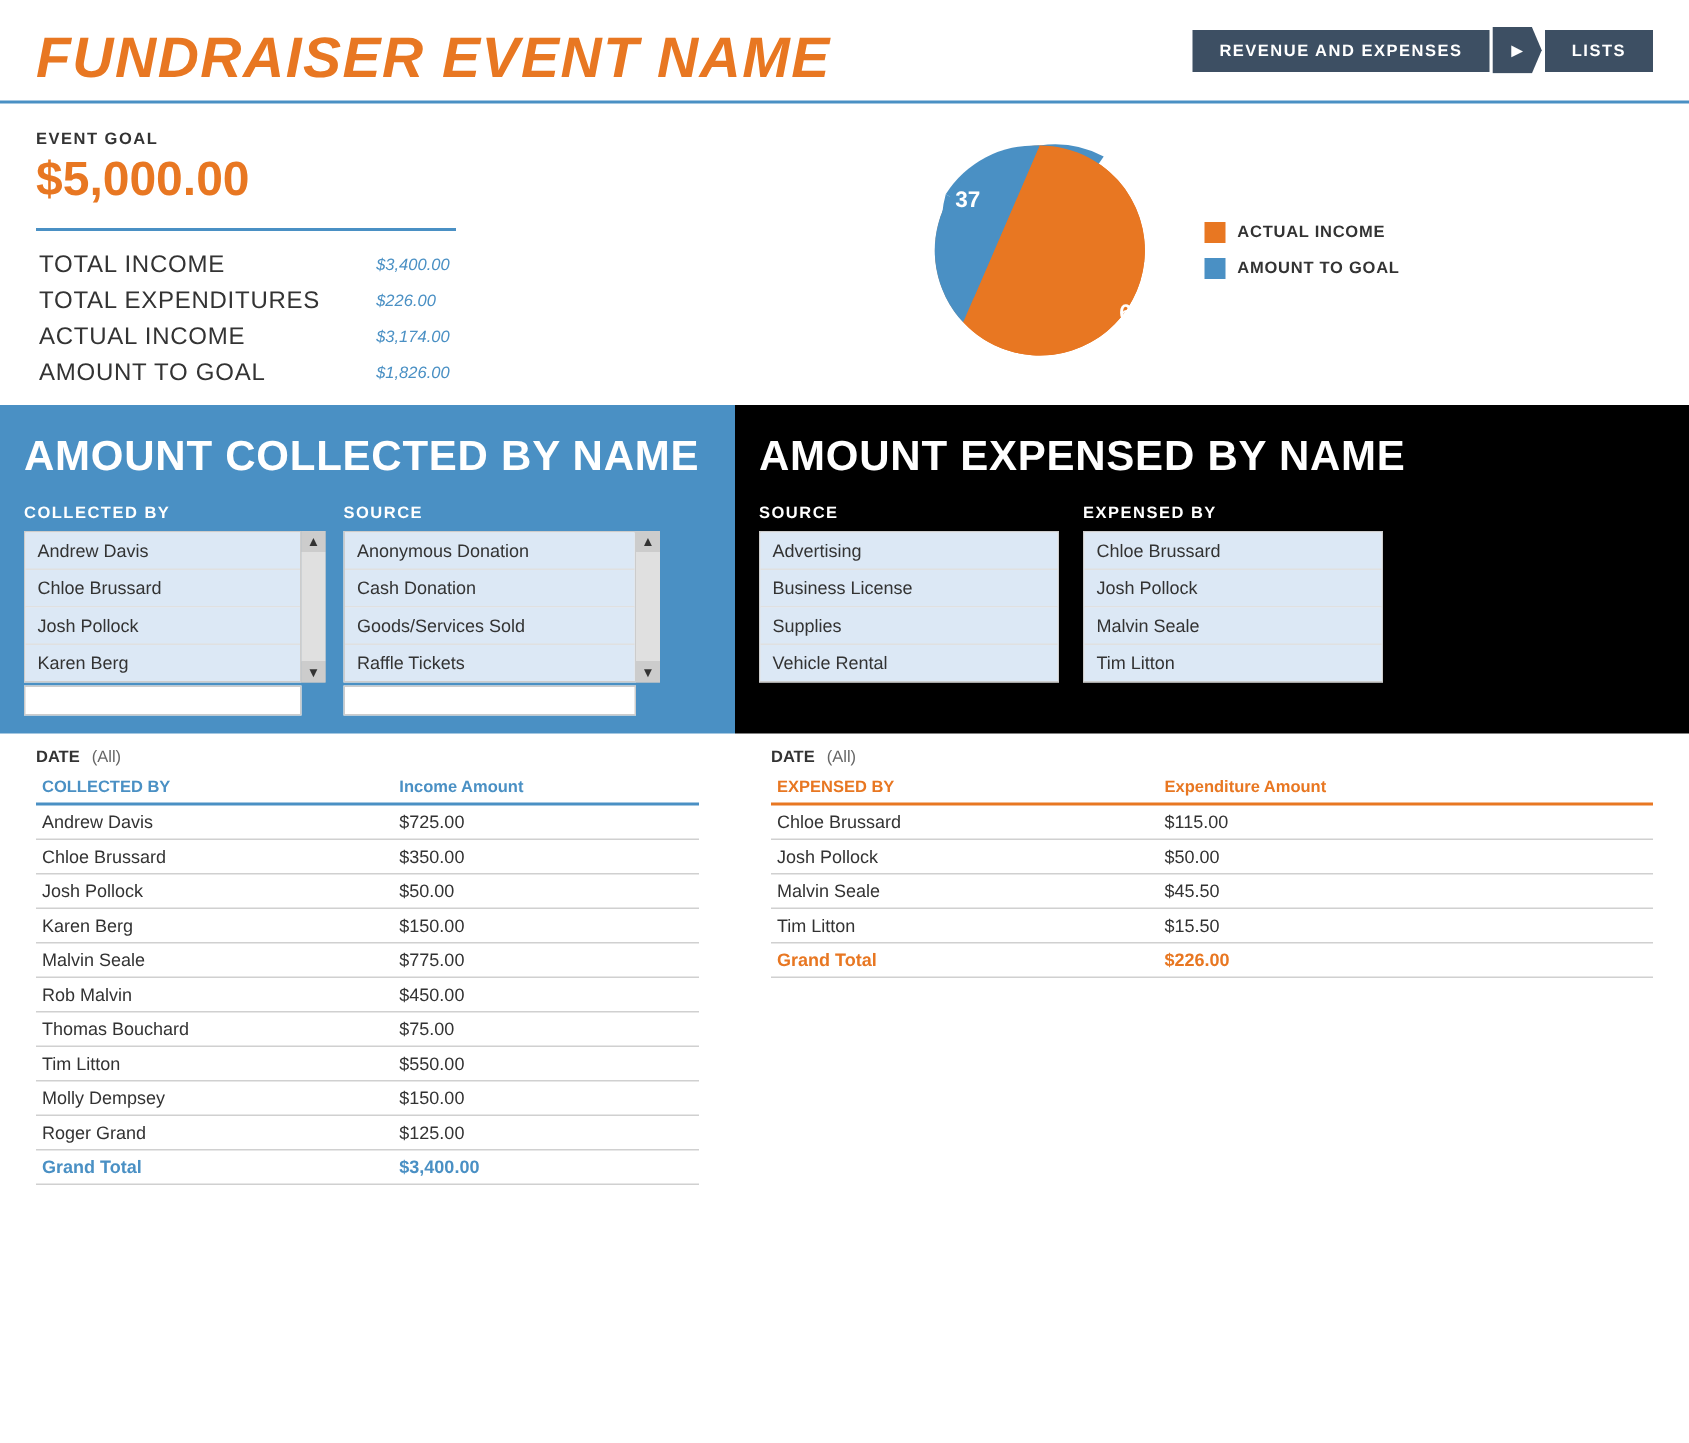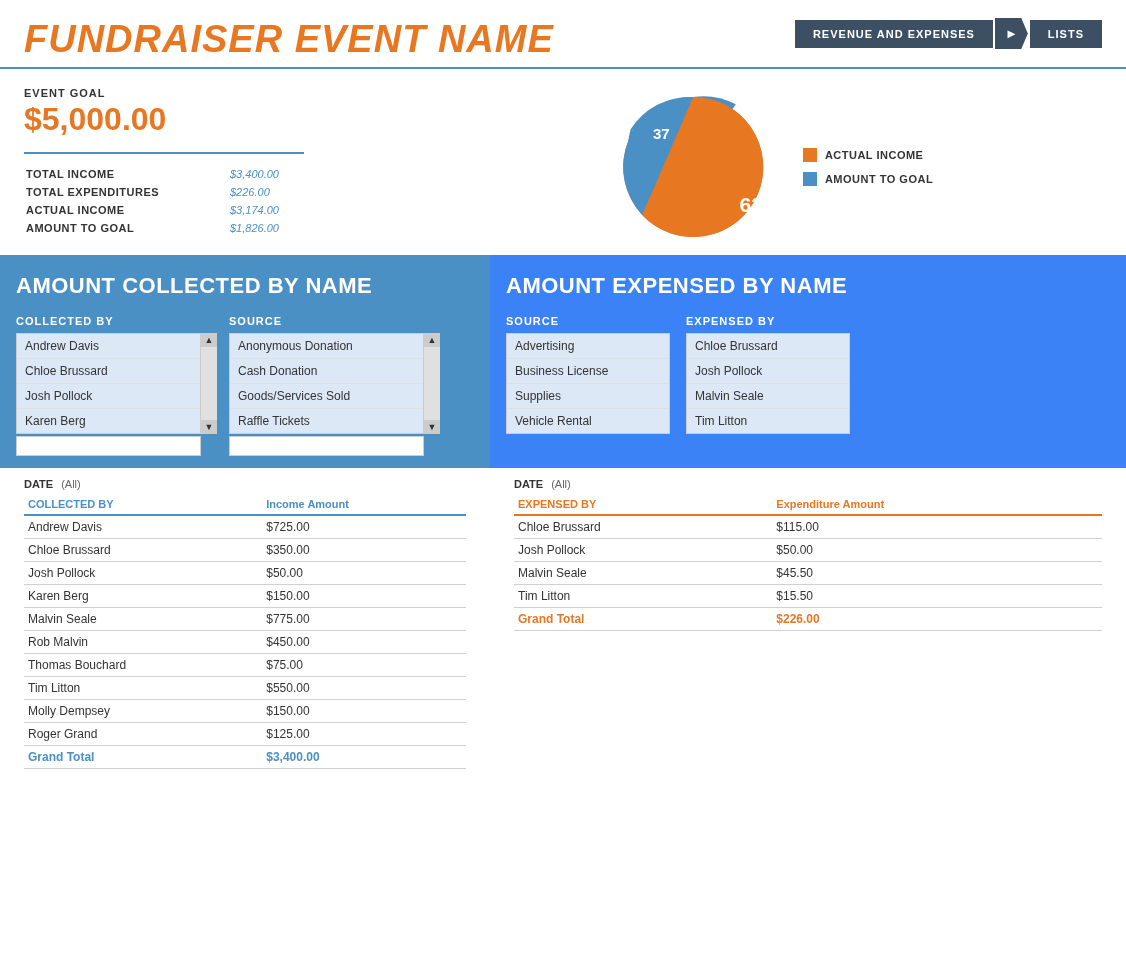--- a/index.html
+++ b/index.html
@@ -14,51 +14,51 @@
     .nav-arrow { background: #3d4f63; color: #fff; padding: 8px 10px; font-size: 13px; clip-path: polygon(0 0, 80% 0, 100% 50%, 80% 100%, 0 100%); margin-left: 2px; }
     .nav-tab-inactive { background: #3d4f63; color: #fff; padding: 8px 18px; font-size: 11px; font-weight: bold; letter-spacing: 1px; margin-left: 2px; }
 
     
     .summary { display: flex; padding: 18px 24px 8px 24px; align-items: flex-start; }
     .summary-left { flex: 0 0 420px; }
     .event-goal-label { font-size: 11px; font-weight: bold; color: #333; letter-spacing: 1px; margin-bottom: 2px; }
     .event-goal-amount { font-size: 32px; font-weight: 900; color: #e87722; margin-bottom: 14px; }
     .divider-blue { border: none; border-top: 2px solid #4a90c4; margin: 8px 0 10px 0; width: 280px; }
     .summary-table { width: 280px; }
-    .summary-table tr td:first-child { font-size: 11px; font-weight: bold; color: #333; letter-spacing: 0.5px; padding: 2px 0; }
+    .summary-table tr td:first-child { font-size: 16px; font-weight: normal; color: #333; letter-spacing: 0.5px; padding: 2px 0; }
     .summary-table tr td:last-child { font-size: 11px; color: #4a90c4; font-style: italic; padding: 2px 0 2px 30px; }
 
     
     .chart-area { flex: 1; display: flex; align-items: center; justify-content: center; gap: 30px; }
     .pie-container { position: relative; width: 160px; height: 160px; }
     .pie-label-37 { position: absolute; top: 42px; left: 38px; font-size: 16px; font-weight: bold; color: #fff; }
     .pie-label-63 { position: absolute; bottom: 38px; right: 22px; font-size: 16px; font-weight: bold; color: #fff; }
     .legend { display: flex; flex-direction: column; gap: 10px; }
     .legend-item { display: flex; align-items: center; gap: 8px; font-size: 11px; font-weight: bold; letter-spacing: 0.5px; }
     .legend-color { width: 14px; height: 14px; flex-shrink: 0; }
     .legend-orange { background: #e87722; }
     .legend-blue { background: #4a90c4; }
 
     
     .panels { display: flex; margin: 0; }
     .panel-collected { background: #4a90c4; flex: 0 0 490px; padding: 18px 16px 12px 16px; }
-    .panel-expensed { background: #3b82f6; flex: 1; padding: 18px 16px 12px 16px; position: relative; }
-    .panel-title { color: #fff; font-size: 22px; font-weight: 900; margin-bottom: 16px; letter-spacing: 0.5px; }
+    .panel-expensed { background: #000000; flex: 1; padding: 18px 16px 12px 16px; position: relative; }
+    .panel-title { color: #fff; font-size: 28px; font-weight: 900; margin-bottom: 16px; letter-spacing: 0.5px; }
 
     
     .slicer-cols { display: flex; gap: 12px; }
     .slicer-col-label { font-size: 11px; font-weight: bold; color: #fff; letter-spacing: 1px; margin-bottom: 6px; }
     .slicer-list { border: 1px solid #ccc; background: #fff; width: 190px; }
     .slicer-item { padding: 5px 8px; font-size: 12px; color: #333; border-bottom: 1px solid #e0e0e0; cursor: pointer; }
     .slicer-item:last-child { border-bottom: none; }
     .slicer-item.selected { background: #dce8f5; }
 
     
     .exp-slicer-cols { display: flex; gap: 16px; }
-    .exp-slicer-list { border: 1px solid #ccc; background: #fff; width: 164px; }
+    .exp-slicer-list { border: 1px solid #ccc; background: #fff; width: 200px; }
 
     
     .data-section { display: flex; padding: 0 0 0 0; gap: 0; }
     .table-left { flex: 0 0 490px; padding: 10px 24px; }
     .table-right { flex: 1; padding: 10px 24px; }
 
     .data-table { width: 100%; border-collapse: collapse; }
     .data-table thead tr { border-bottom: 2px solid #4a90c4; }
     .data-table thead td { font-size: 11px; font-weight: bold; color: #4a90c4; padding: 4px 4px; }
     .data-table tbody tr { border-bottom: 1px solid #d0d0d0; }
@@ -130,22 +130,22 @@
       </svg>
       
       <svg width="160" height="160" viewBox="0 0 160 160" style="position:absolute;top:0;left:0;">
         <g transform="translate(80,80)">
 
           <path d="M0,-70 A70,70 0 1,1 -50.9,47.9 Z" fill="#e87722"></path>
 
           <path d="M-50.9,47.9 A70,70 0 0,1 0,-70 Z" fill="#4a90c4"></path>
         </g>
       </svg>
-      <div class="pie-label-37" style="position:absolute;top:38px;left:40px;color:#fff;font-size:15px;font-weight:bold;">37</div>
-      <div class="pie-label-63" style="position:absolute;bottom:30px;right:10px;color:#fff;font-size:21px;font-weight:bold;">63</div>
+      <div class="pie-label-37" style="position:absolute;top:38px;left:24px;color:#fff;font-size:15px;font-weight:bold;">37</div>
+      <div class="pie-label-63" style="position:absolute;bottom:30px;right:10px;color:#fff;font-size:15px;font-weight:bold;">63</div>
     </div>
     <div class="legend">
       <div class="legend-item">
         <div class="legend-color legend-orange"></div>
         <span>ACTUAL INCOME</span>
       </div>
       <div class="legend-item">
         <div class="legend-color legend-blue"></div>
         <span>AMOUNT TO GOAL</span>
       </div>

